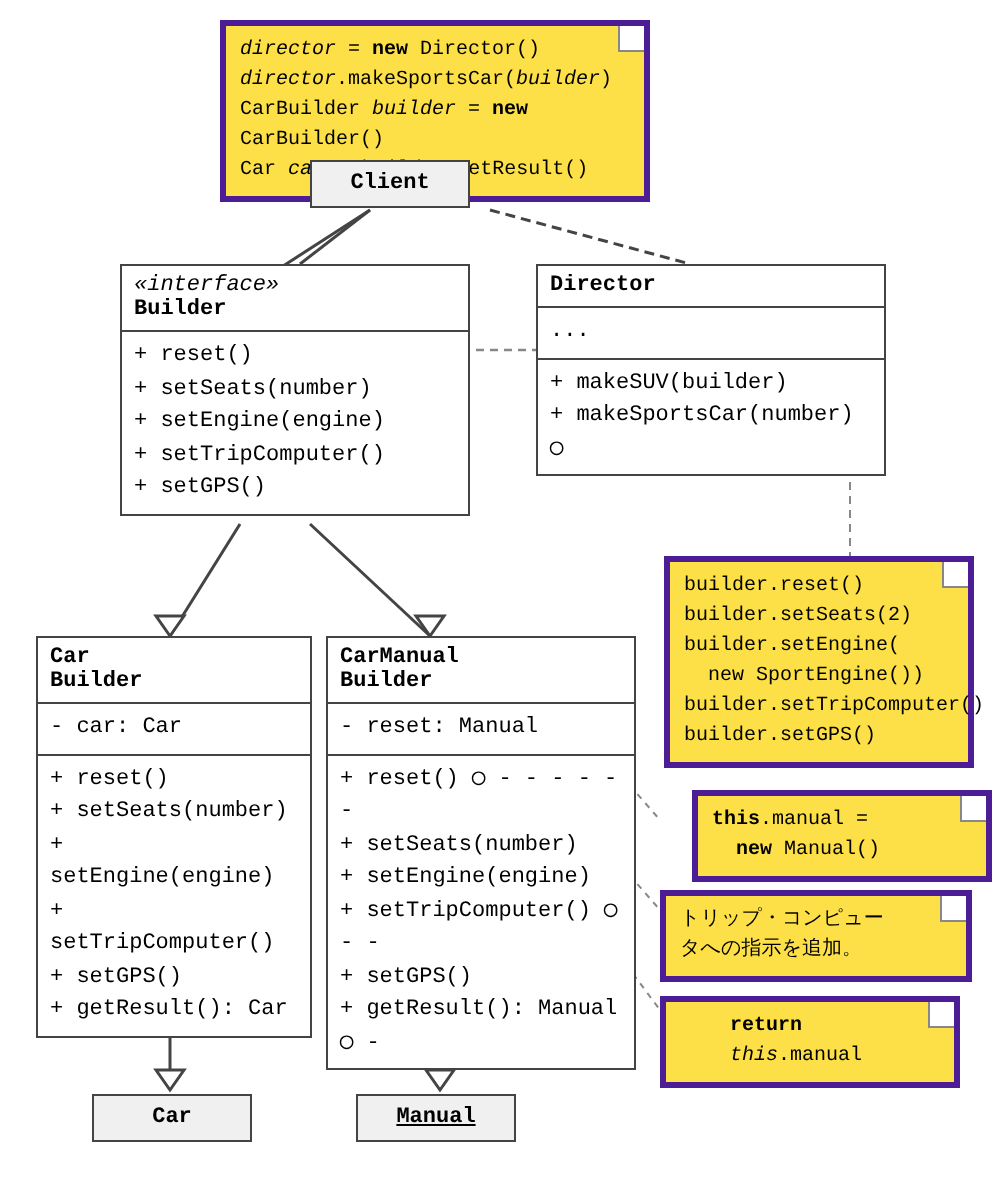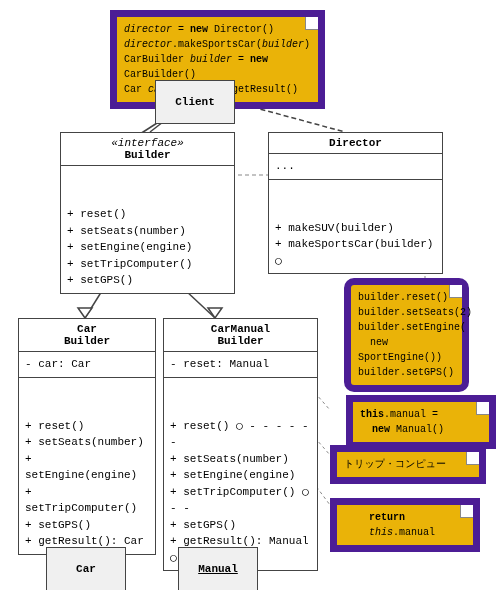--- a/index.html
+++ b/index.html
@@ -17,60 +17,59 @@
       width: 500px;
       height: 590px;
     }
     .box {
       position: absolute;
       background: #fff;
       border: 1.5px solid #444;
       text-align: left;
     }
     .box-title {
-      text-align: center;
+      text-align: left;
       padding: 4px 6px;
       border-bottom: 1.5px solid #444;
       font-weight: bold;
     }
     .box-title .stereotype {
       font-weight: normal;
       font-style: italic;
     }
     .box-section {
       padding: 4px 6px;
       border-bottom: 1.5px solid #444;
       line-height: 1.5;
     }
     .box-section:last-child {
       border-bottom: none;
-      margin-top: 36px;
     }
     .note-box {
       position: absolute;
-      background: #eab308;
-      border: 7px solid #4c1d95;
+      background: #fde047;
+      border: 3px solid #4c1d95;
       padding: 5px 7px;
       font-size: 10px;
       line-height: 1.5;
     }
     .note-box::before {
       content: '';
       position: absolute;
       top: 0; right: 0;
       width: 12px; height: 12px;
       border-left: 1px solid #888;
       border-bottom: 1px solid #888;
       background: #fff;
     }
     .client-box {
       position: absolute;
       background: #f0f0f0;
       border: 1.5px solid #444;
-      padding: 15px 18px;
+      padding: 5px 18px;
       text-align: center;
       font-weight: bold;
     }
     svg.arrows {
       position: absolute;
       top: 0; left: 0;
       width: 500px;
       height: 590px;
       pointer-events: none;
     }
@@ -149,29 +148,30 @@
 
   <div class="box" style="left:268px; top:132px; width:175px;">
     <div class="box-title">
       <span>Director</span>
     </div>
     <div class="box-section">
       <div>...</div>
     </div>
     <div class="box-section">
       <div>+ makeSUV(builder)</div>
-      <div>+ makeSportsCar(builder) ◯</div>
-    </div>
-  </div>
-
-  <div class="note-box" style="left:344px; top:278px; width:125px;border-radius:10px;">
+      <div>+ makeSportsCar(number) ◯</div>
+    </div>
+  </div>
+
+  <div class="note-box" style="left:332px; top:278px; width:155px;">
     <div>builder.reset()</div>
     <div>builder.setSeats(2)</div>
     <div>builder.setEngine(</div>
     <div>&nbsp;&nbsp;new SportEngine())</div>
+    <div>builder.setTripComputer()</div>
     <div>builder.setGPS()</div>
   </div>
 
   <div class="box" style="left:18px; top:318px; width:138px;">
     <div class="box-title">Car<br>Builder</div>
     <div class="box-section">
       <div>- car: Car</div>
     </div>
     <div class="box-section">
       <div>+ reset()</div>
@@ -198,20 +198,21 @@
     </div>
   </div>
 
   <div class="note-box" style="left:346px; top:395px; width:150px;">
     <div><span class="bold">this</span>.manual =</div>
     <div>&nbsp;&nbsp;<span class="bold">new</span> Manual()</div>
   </div>
 
   <div class="note-box" style="left:330px; top:445px; width:156px;">
     <div>トリップ・コンピュー</div>
+    <div>タへの指示を追加。</div>
   </div>
 
   <div class="note-box" style="left:330px; top:498px; width:150px;padding-left:32px;">
     <div><span class="bold">return</span> <span class="italic">this</span>.manual</div>
   </div>
 
   <div class="client-box" style="left:46px; top:547px; width:80px;">
     <span>Car</span>
   </div>
 

